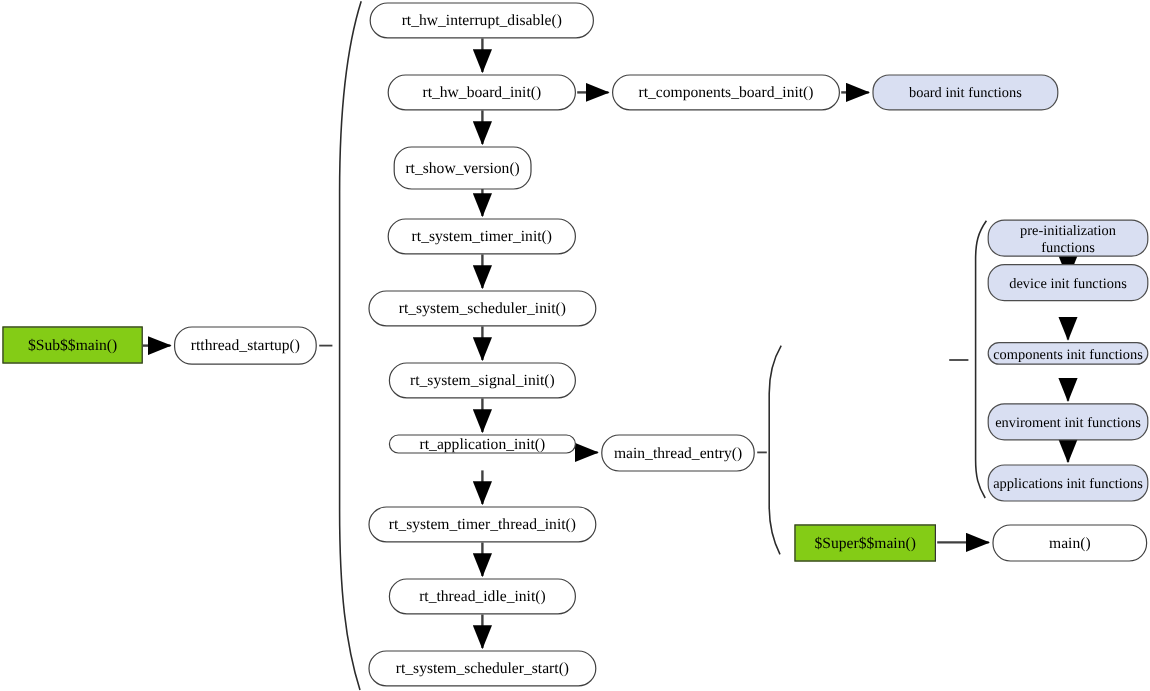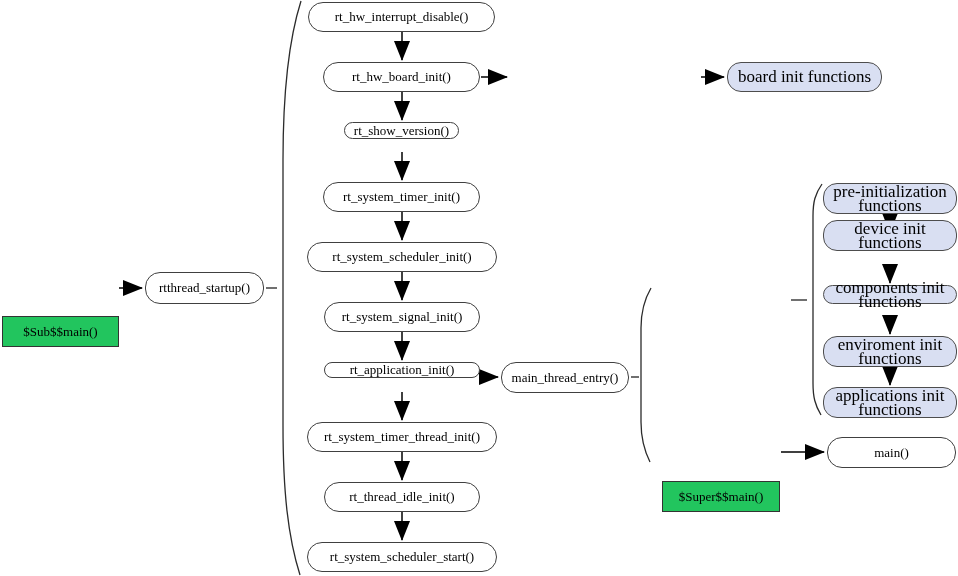--- a/index.html
+++ b/index.html
@@ -17,22 +17,22 @@
     display:flex;align-items:center;justify-content:center;
     text-align:center;
     font-size:13px;color:#000000;
     line-height:14px;
     background:#ffffff;
     border:1.4px solid #404040;
     z-index:2;
     white-space:nowrap;
   }
   .pill{border-radius:15px;}
-  .blue{background:#d9dff2;border-color:#4d4d4d;border-radius:14px;white-space:normal;padding:0 3px;font-size:17px;}
-  .tan{background:#22c55e;border:1.6px solid #333333;border-radius:0;margin-top:44px;}
+  .blue{background:#d9dff2;border-color:#4d4d4d;border-radius:14px;white-space:normal;padding:0 3px;font-size:12px;}
+  .tan{background:#84cc16;border:1.6px solid #333333;border-radius:0;}
 </style>
 </head>
 <body>
 
 <div class="canvas">
 
   <svg class="layer" width="958" height="576" viewBox="0 0 958 576">
     <defs>
       <marker id="arrow" viewBox="0 0 10 8" refX="9.5" refY="4" markerWidth="10" markerHeight="8" orient="auto">
         <path d="M0,0 L10,4 L0,8 Z" fill="#000000"></path>
@@ -69,29 +69,30 @@
     <line x1="890" y1="265" x2="890" y2="283" stroke="#404040" stroke-width="2" marker-end="url(#arrow)"></line>
     <line x1="890" y1="316" x2="890" y2="334" stroke="#404040" stroke-width="2" marker-end="url(#arrow)"></line>
     <line x1="890" y1="367" x2="890" y2="385" stroke="#404040" stroke-width="2" marker-end="url(#arrow)"></line>
   </svg>
 
   <div class="node tan" style="left:2px;top:272px;width:117px;height:31px">$Sub$$main()</div>
   <div class="node pill" style="left:145px;top:272px;width:119px;height:32px">rtthread_startup()</div>
 
   <div class="node pill" style="left:308px;top:2px;width:187px;height:30px">rt_hw_interrupt_disable()</div>
   <div class="node pill" style="left:323px;top:62px;width:157px;height:30px">rt_hw_board_init()</div>
-  <div class="node pill" style="left:344px;top:122px;width:115px;height:17px">rt_show_version()</div>
+  <div class="node pill" style="left:328px;top:122px;width:115px;height:36px">rt_show_version()</div>
   <div class="node pill" style="left:323px;top:182px;width:157px;height:30px">rt_system_timer_init()</div>
   <div class="node pill" style="left:307px;top:242px;width:190px;height:30px">rt_system_scheduler_init()</div>
   <div class="node pill" style="left:324px;top:302px;width:156px;height:30px">rt_system_signal_init()</div>
   <div class="node pill" style="left:324px;top:362px;width:156px;height:16px">rt_application_init()</div>
   <div class="node pill" style="left:307px;top:422px;width:190px;height:30px">rt_system_timer_thread_init()</div>
   <div class="node pill" style="left:324px;top:482px;width:156px;height:30px">rt_thread_idle_init()</div>
   <div class="node pill" style="left:307px;top:542px;width:190px;height:30px">rt_system_scheduler_start()</div>
 
+  <div class="node pill" style="left:510px;top:62px;width:190px;height:30px">rt_components_board_init()</div>
   <div class="node pill blue" style="left:727px;top:62px;width:155px;height:30px">board init functions</div>
 
   <div class="node pill" style="left:501px;top:362px;width:128px;height:31px">main_thread_entry()</div>
 
   <div class="node pill blue" style="left:823px;top:183px;width:134px;height:31px">pre-initialization functions</div>
   <div class="node pill blue" style="left:823px;top:220px;width:134px;height:31px">device init functions</div>
   <div class="node pill blue" style="left:823px;top:285px;width:134px;height:19px">components init functions</div>
   <div class="node pill blue" style="left:823px;top:336px;width:134px;height:31px">enviroment init functions</div>
   <div class="node pill blue" style="left:823px;top:387px;width:134px;height:31px">applications init functions</div>
 

